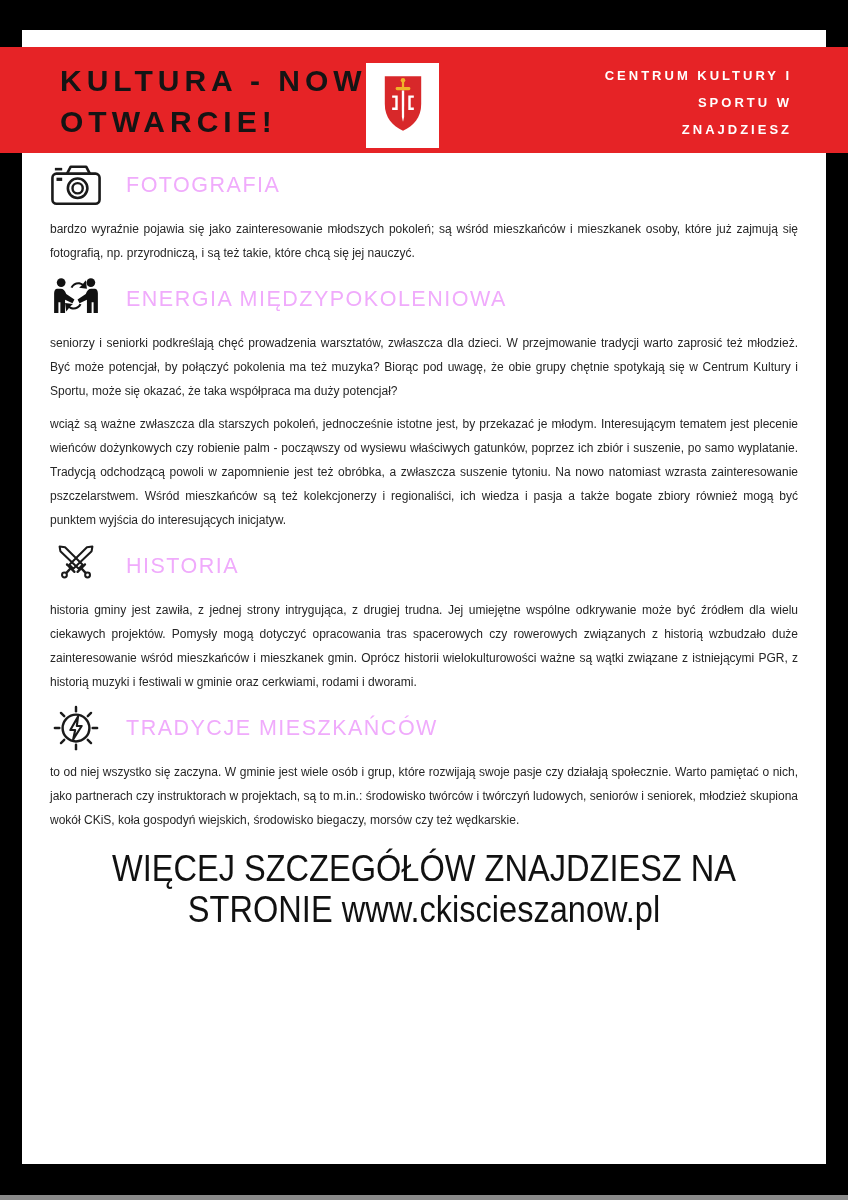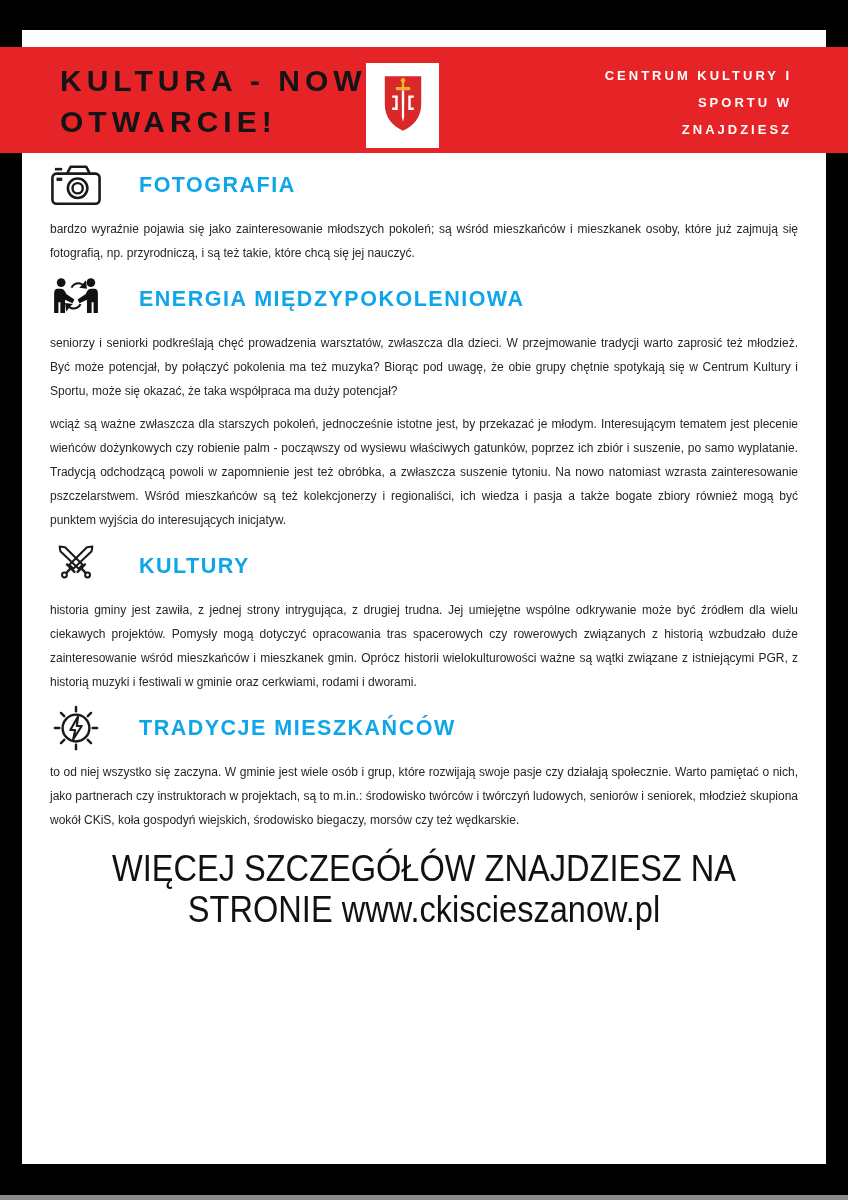--- a/index.html
+++ b/index.html
@@ -37,22 +37,22 @@
   .content{
     position:absolute;left:50px;top:160px;width:748px;z-index:6;
   }
   .section{margin:0;}
   .sec-head{
     display:flex;align-items:center;gap:24px;height:50px;margin-bottom:7px;
   }
   .icon{width:52px;height:50px;flex:0 0 52px;display:flex;align-items:center;justify-content:center;}
   .icon svg{display:block;}
   .sec-title{
-    margin:13px;font-size:21.5px;font-weight:700;letter-spacing:1.5px;
-    color:#0ea5e9;white-space:nowrap;
+    margin:0;font-size:21.5px;font-weight:400;letter-spacing:1.5px;
+    color:#f0abfc;white-space:nowrap;
   }
   .sec-body{
     margin:0 0 9px 0;font-size:12px;line-height:24px;color:#262626;
     text-align:justify;
   }
   
   .footer{
     margin-top:16px;text-align:center;color:#111;
     font-size:37px;line-height:41px;font-weight:400;
     transform:scaleX(0.88);transform-origin:50% 50%;
@@ -136,21 +136,21 @@
           <path d="M11 4 L18 5 L40.5 27.5 L35.5 32.5 L12 10 Z" fill="none" stroke="#1a1a1a" stroke-width="2.6" stroke-linejoin="round"></path>
           <path d="M53 4 L46 5 L23.5 27.5 L28.5 32.5 L52 10 Z" fill="none" stroke="#1a1a1a" stroke-width="2.6" stroke-linejoin="round"></path>
           <line x1="34" y1="36.5" x2="43.5" y2="27" stroke="#1a1a1a" stroke-width="3" stroke-linecap="round"></line>
           <line x1="38.5" y1="31.5" x2="44" y2="37.5" stroke="#1a1a1a" stroke-width="3" stroke-linecap="round"></line>
           <circle cx="46.8" cy="40.5" r="3.1" fill="none" stroke="#1a1a1a" stroke-width="2.6"></circle>
           <line x1="30" y1="36.5" x2="20.5" y2="27" stroke="#1a1a1a" stroke-width="3" stroke-linecap="round"></line>
           <line x1="25.5" y1="31.5" x2="20" y2="37.5" stroke="#1a1a1a" stroke-width="3" stroke-linecap="round"></line>
           <circle cx="17.2" cy="40.5" r="3.1" fill="none" stroke="#1a1a1a" stroke-width="2.6"></circle>
         </svg>
       </span>
-      <h2 class="sec-title">KULTURY</h2>
+      <h2 class="sec-title">HISTORIA</h2>
     </div>
     <p class="sec-body">historia gminy jest zawiła, z jednej strony intrygująca, z drugiej trudna. Jej umiejętne wspólne odkrywanie może być źródłem dla wielu ciekawych projektów. Pomysły mogą dotyczyć opracowania tras spacerowych czy rowerowych związanych z historią wzbudzało duże zainteresowanie wśród mieszkańców i mieszkanek gmin. Oprócz historii wielokulturowości ważne są wątki związane z istniejącymi PGR, z historią muzyki i festiwali w gminie oraz cerkwiami, rodami i dworami.</p>
   </section>
 
   <section class="section">
     <div class="sec-head">
       <span class="icon">
         <svg width="52" height="52" viewBox="0 0 64 64">
           <circle cx="32" cy="32" r="16.5" fill="none" stroke="#1a1a1a" stroke-width="3"></circle>
           <path d="M34.5 18 L25 34.5 L31 34.5 L28.5 46 L39 29.5 L33 29.5 Z" fill="none" stroke="#1a1a1a" stroke-width="2.6" stroke-linejoin="round"></path>

